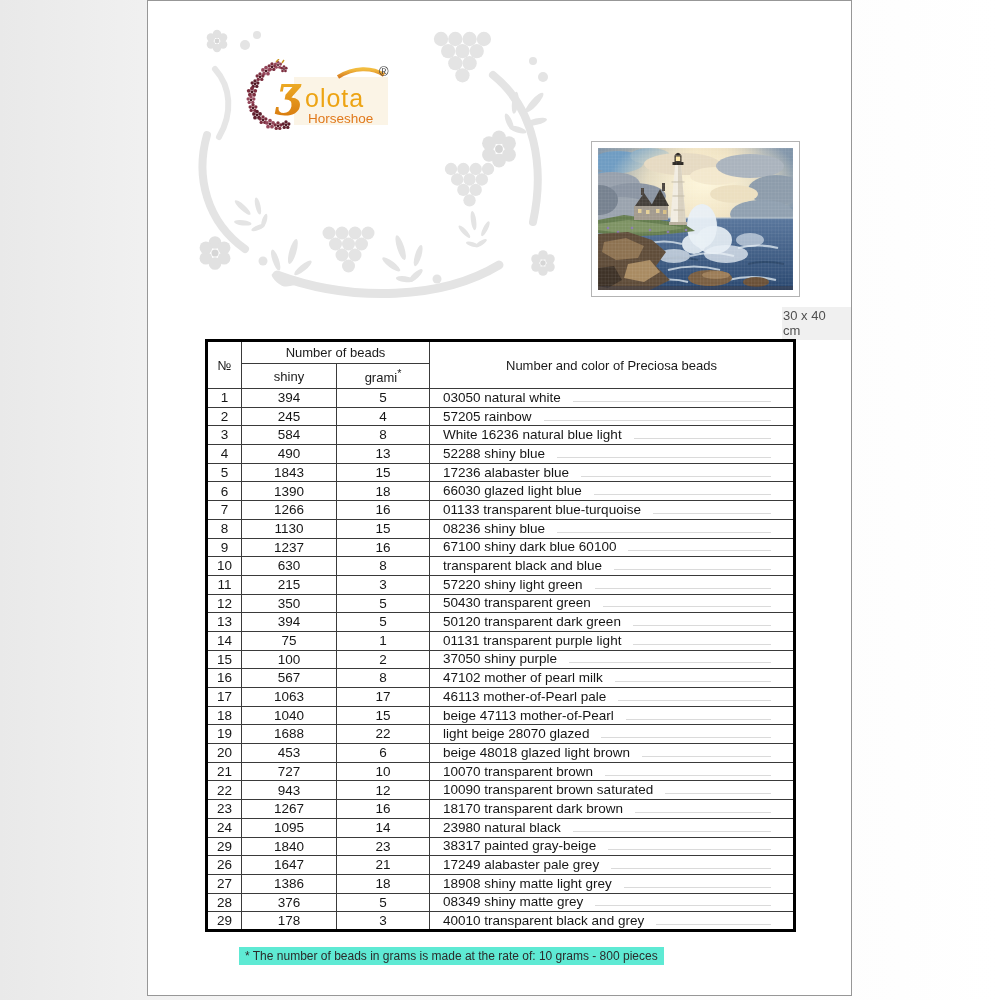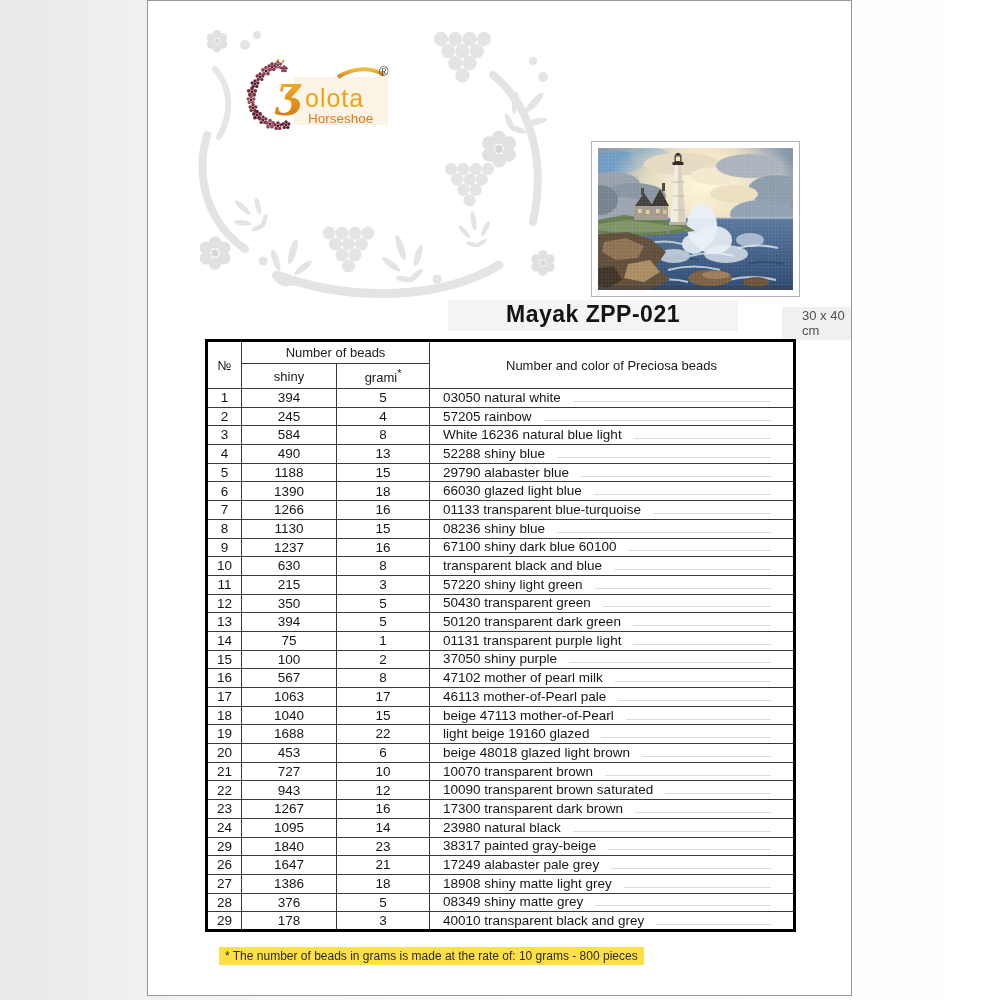--- a/index.html
+++ b/index.html
@@ -25,43 +25,43 @@
   }
   .preview-frame svg { display:block; width:195px; height:142px; }
   
   .page-title {
     position:absolute; left:300px; top:299px; width:290px; text-align:center;
     font-size:23px; font-weight:bold; letter-spacing:0.5px; color:#141414;
     background:#f4f4f4; padding:1px 0 3px 0;
   }
   .size-label {
     position:absolute; left:634px; top:306px; font-size:13px; color:#4f4f4f;
-    background:#f0f0f0; padding:1px 5px 2px 20px;
+    background:#f0f0f0; padding:1px 5px 2px 1px;
   }
   
   table.beads {
     position:absolute; left:57px; top:338px; width:591px;
     border-collapse:collapse; table-layout:fixed;
     border:3px solid #000;
   }
   table.beads th, table.beads td { border:1px solid #3a3a3a; padding:0; }
   table.beads thead th { font-weight:normal; font-size:13px; color:#1a1a1a; }
   .h-group { height:23px; }
   .h-sub   { height:25px; font-size:13.5px; }
   .h-no    { font-size:14px; }
   .h-desc  { font-size:14px; }
   table.beads tbody td { height:18.7px; font-size:13.5px; text-align:center; color:#161616; line-height:1; }
   td.c-desc { text-align:left;margin-top:44px; }
   .dw { display:flex; align-items:baseline; padding-left:13px; }
   .dt { white-space:nowrap; }
   .tail { flex:1; border-bottom:1px solid #c6c6c6; margin:0 22px 3px 12px; opacity:.65; min-width:10px; height:10px; }
   
   .footnote {
-    position:absolute; left:71px; top:946px; font-size:12px; color:#2b2b2b;
-    background:#fde047; padding:2px 6px;
+    position:absolute; left:91px; top:946px; font-size:12px; color:#2b2b2b;
+    background:#5eead4; padding:2px 6px;
   }
 </style>
 </head>
 <body>
 
 <div id="page">
 
   <svg class="watermark" viewBox="0 0 368 288" aria-hidden="true">
     <defs>
       <g id="grapes" fill="#e4e4e4">
@@ -256,21 +256,20 @@
         <rect x="77.8" y="8.5" width="4.4" height="4.5" fill="#ffe9a8"></rect>
         <path d="M76.5,7.5 Q80,2 83.5,7.5 Z" fill="#2e2a26"></path>
         <rect x="71" y="74" width="18" height="3" fill="#b8ae9c"></rect>
       </g>
 
       <rect width="195" height="142" fill="url(#grid)"></rect>
       <rect y="138" width="195" height="4" fill="#3c3c46" opacity="0.45"></rect>
     </svg>
   </div>
 
-  <div class="page-title">Mayak ZPP-021</div>
   <div class="size-label">30 x 40 cm</div>
 
   <table class="beads">
     <colgroup>
       <col style="width:35px">
         <col style="width:95px">
         <col style="width:93px">
         <col style="width:365px">
     </colgroup>
     <thead>
@@ -328,25 +327,25 @@
       <td class="c-desc">
         <div class="dw">
               <span class="dt">52288 shiny blue</span>
               <span class="tail"></span>
             </div>
       </td>
     </tr>
 
     <tr>
       <td>5</td>
-      <td>1188</td>
+      <td>1843</td>
       <td>15</td>
       <td class="c-desc">
         <div class="dw">
-              <span class="dt">29790 alabaster blue</span>
+              <span class="dt">17236 alabaster blue</span>
               <span class="tail"></span>
             </div>
       </td>
     </tr>
 
     <tr>
       <td>6</td>
       <td>1390</td>
       <td>18</td>
       <td class="c-desc">
@@ -500,21 +499,21 @@
             </div>
       </td>
     </tr>
 
     <tr>
       <td>19</td>
       <td>1688</td>
       <td>22</td>
       <td class="c-desc">
         <div class="dw">
-              <span class="dt">light beige 19160 glazed</span>
+              <span class="dt">light beige 28070 glazed</span>
               <span class="tail"></span>
             </div>
       </td>
     </tr>
 
     <tr>
       <td>20</td>
       <td>453</td>
       <td>6</td>
       <td class="c-desc">
@@ -548,21 +547,21 @@
             </div>
       </td>
     </tr>
 
     <tr>
       <td>23</td>
       <td>1267</td>
       <td>16</td>
       <td class="c-desc">
         <div class="dw">
-              <span class="dt">17300 transparent dark brown</span>
+              <span class="dt">18170 transparent dark brown</span>
               <span class="tail"></span>
             </div>
       </td>
     </tr>
 
     <tr>
       <td>24</td>
       <td>1095</td>
       <td>14</td>
       <td class="c-desc">

